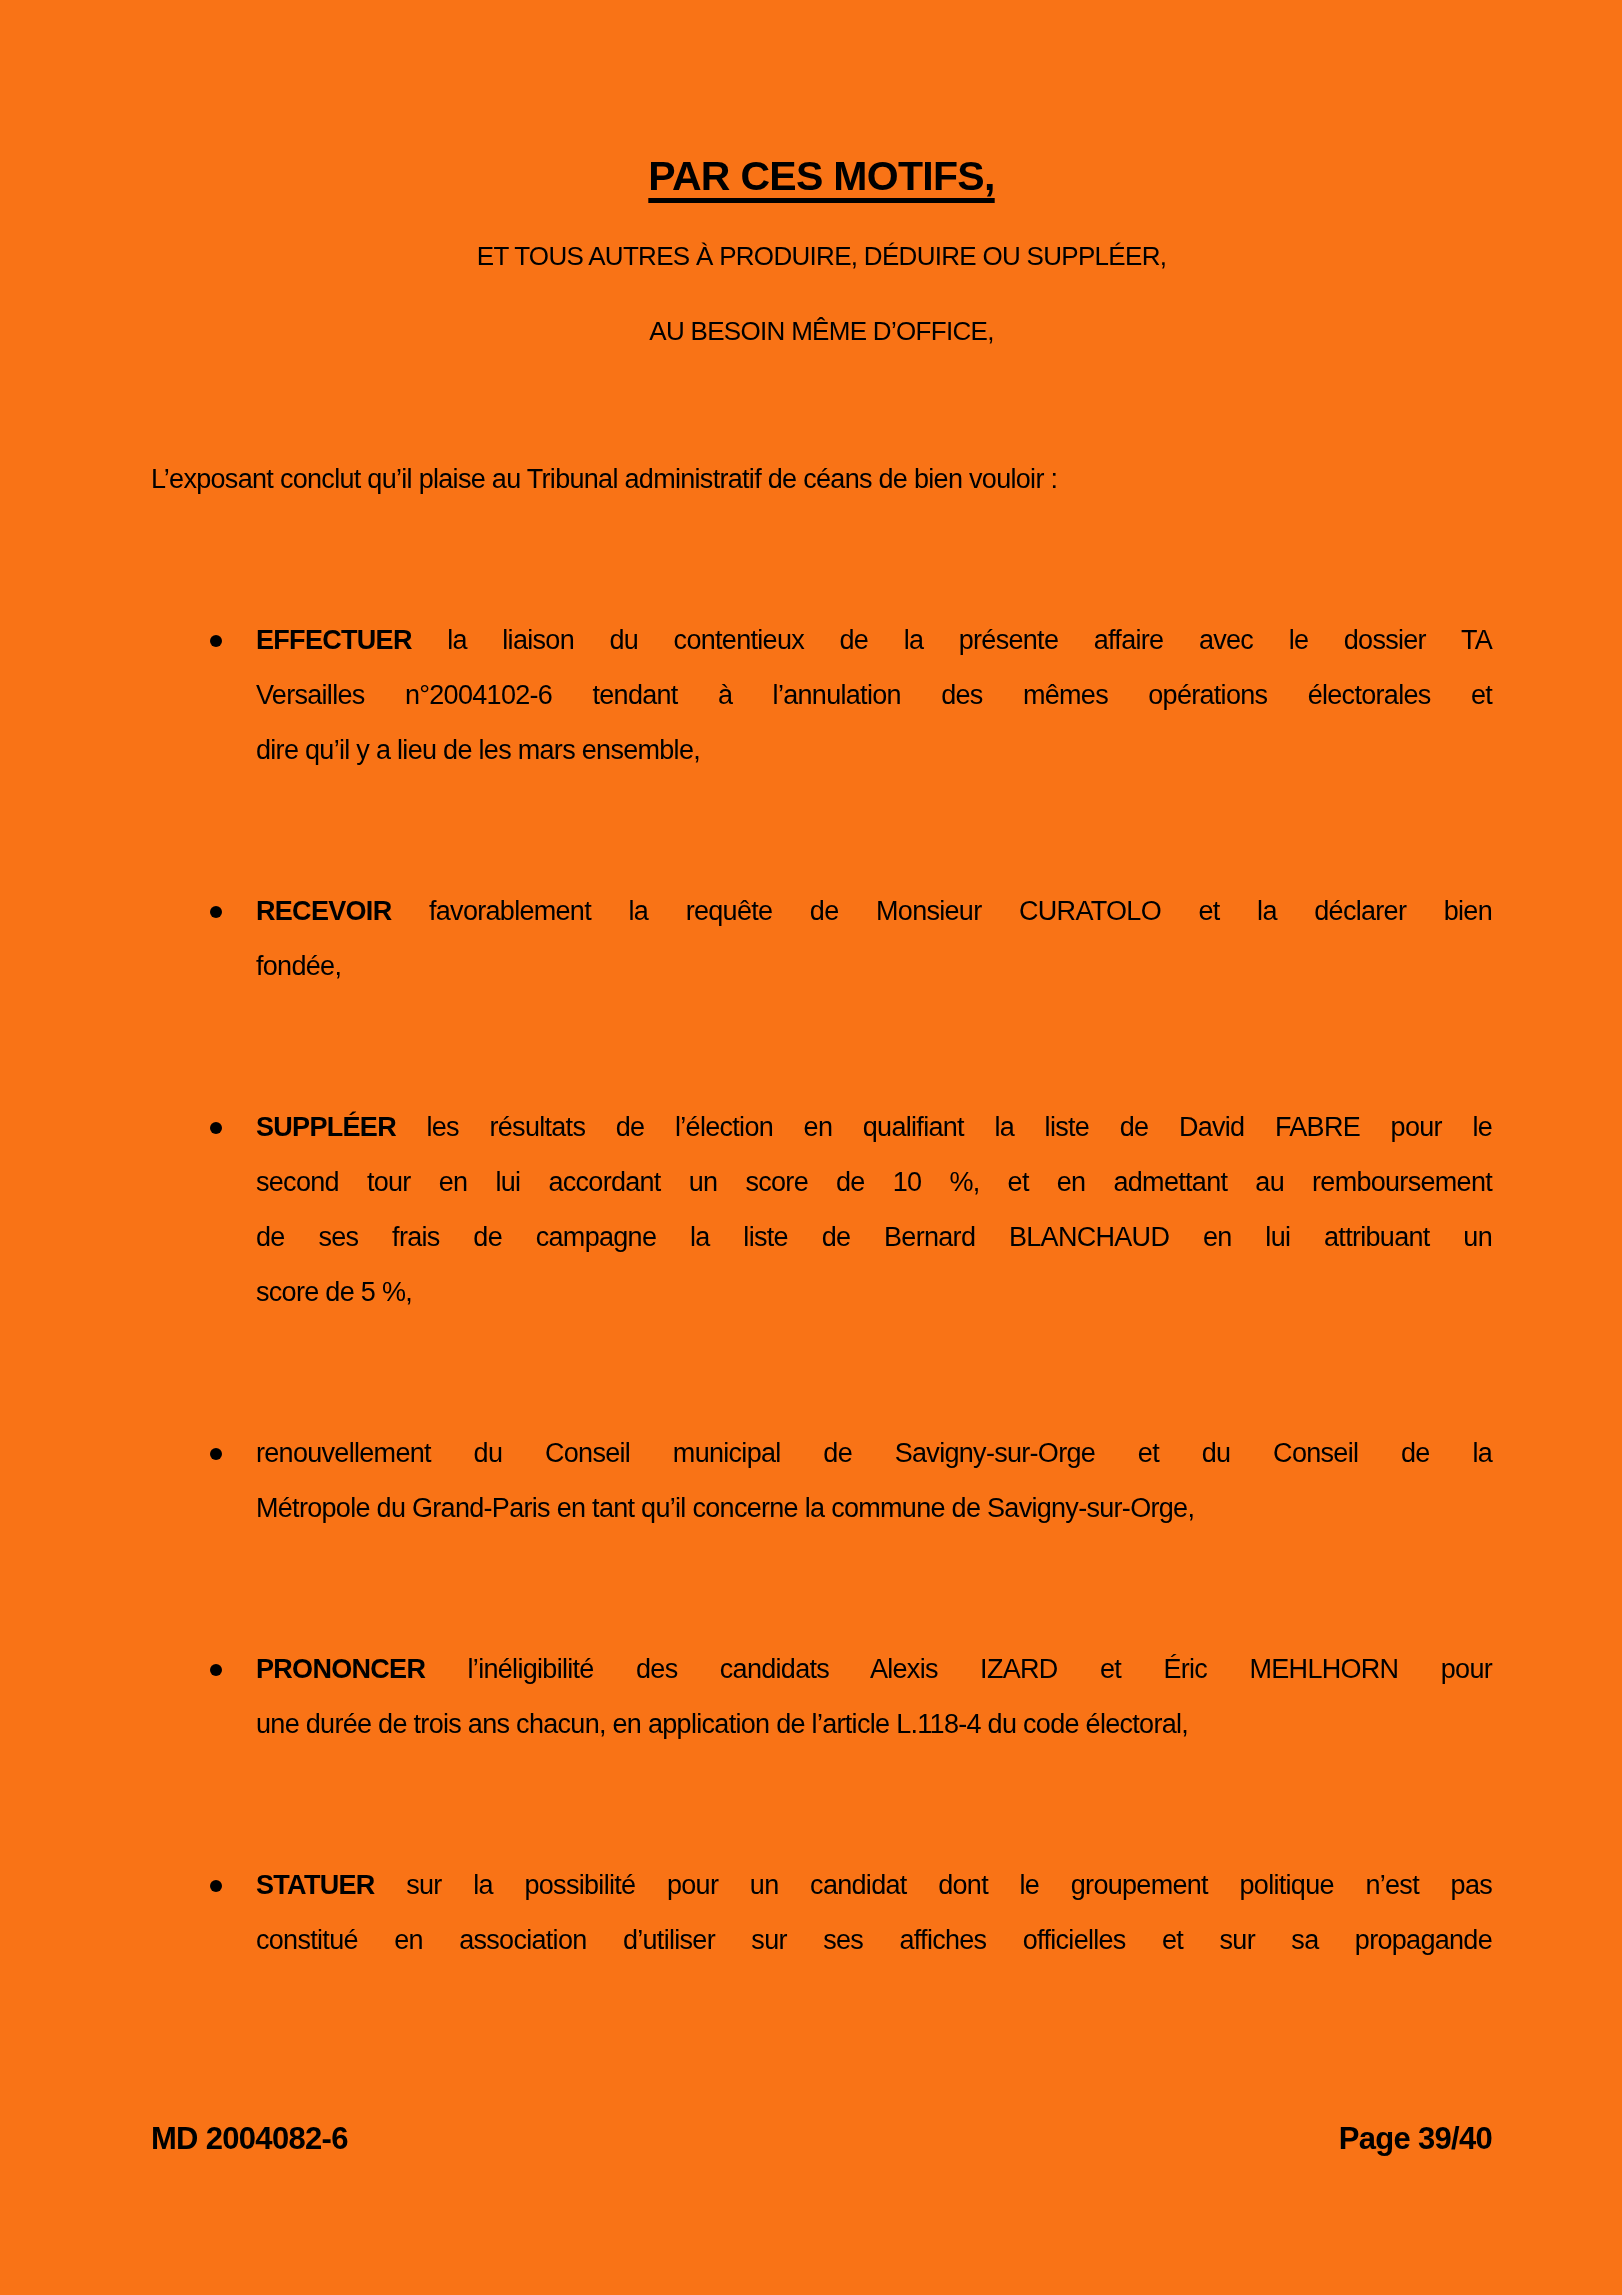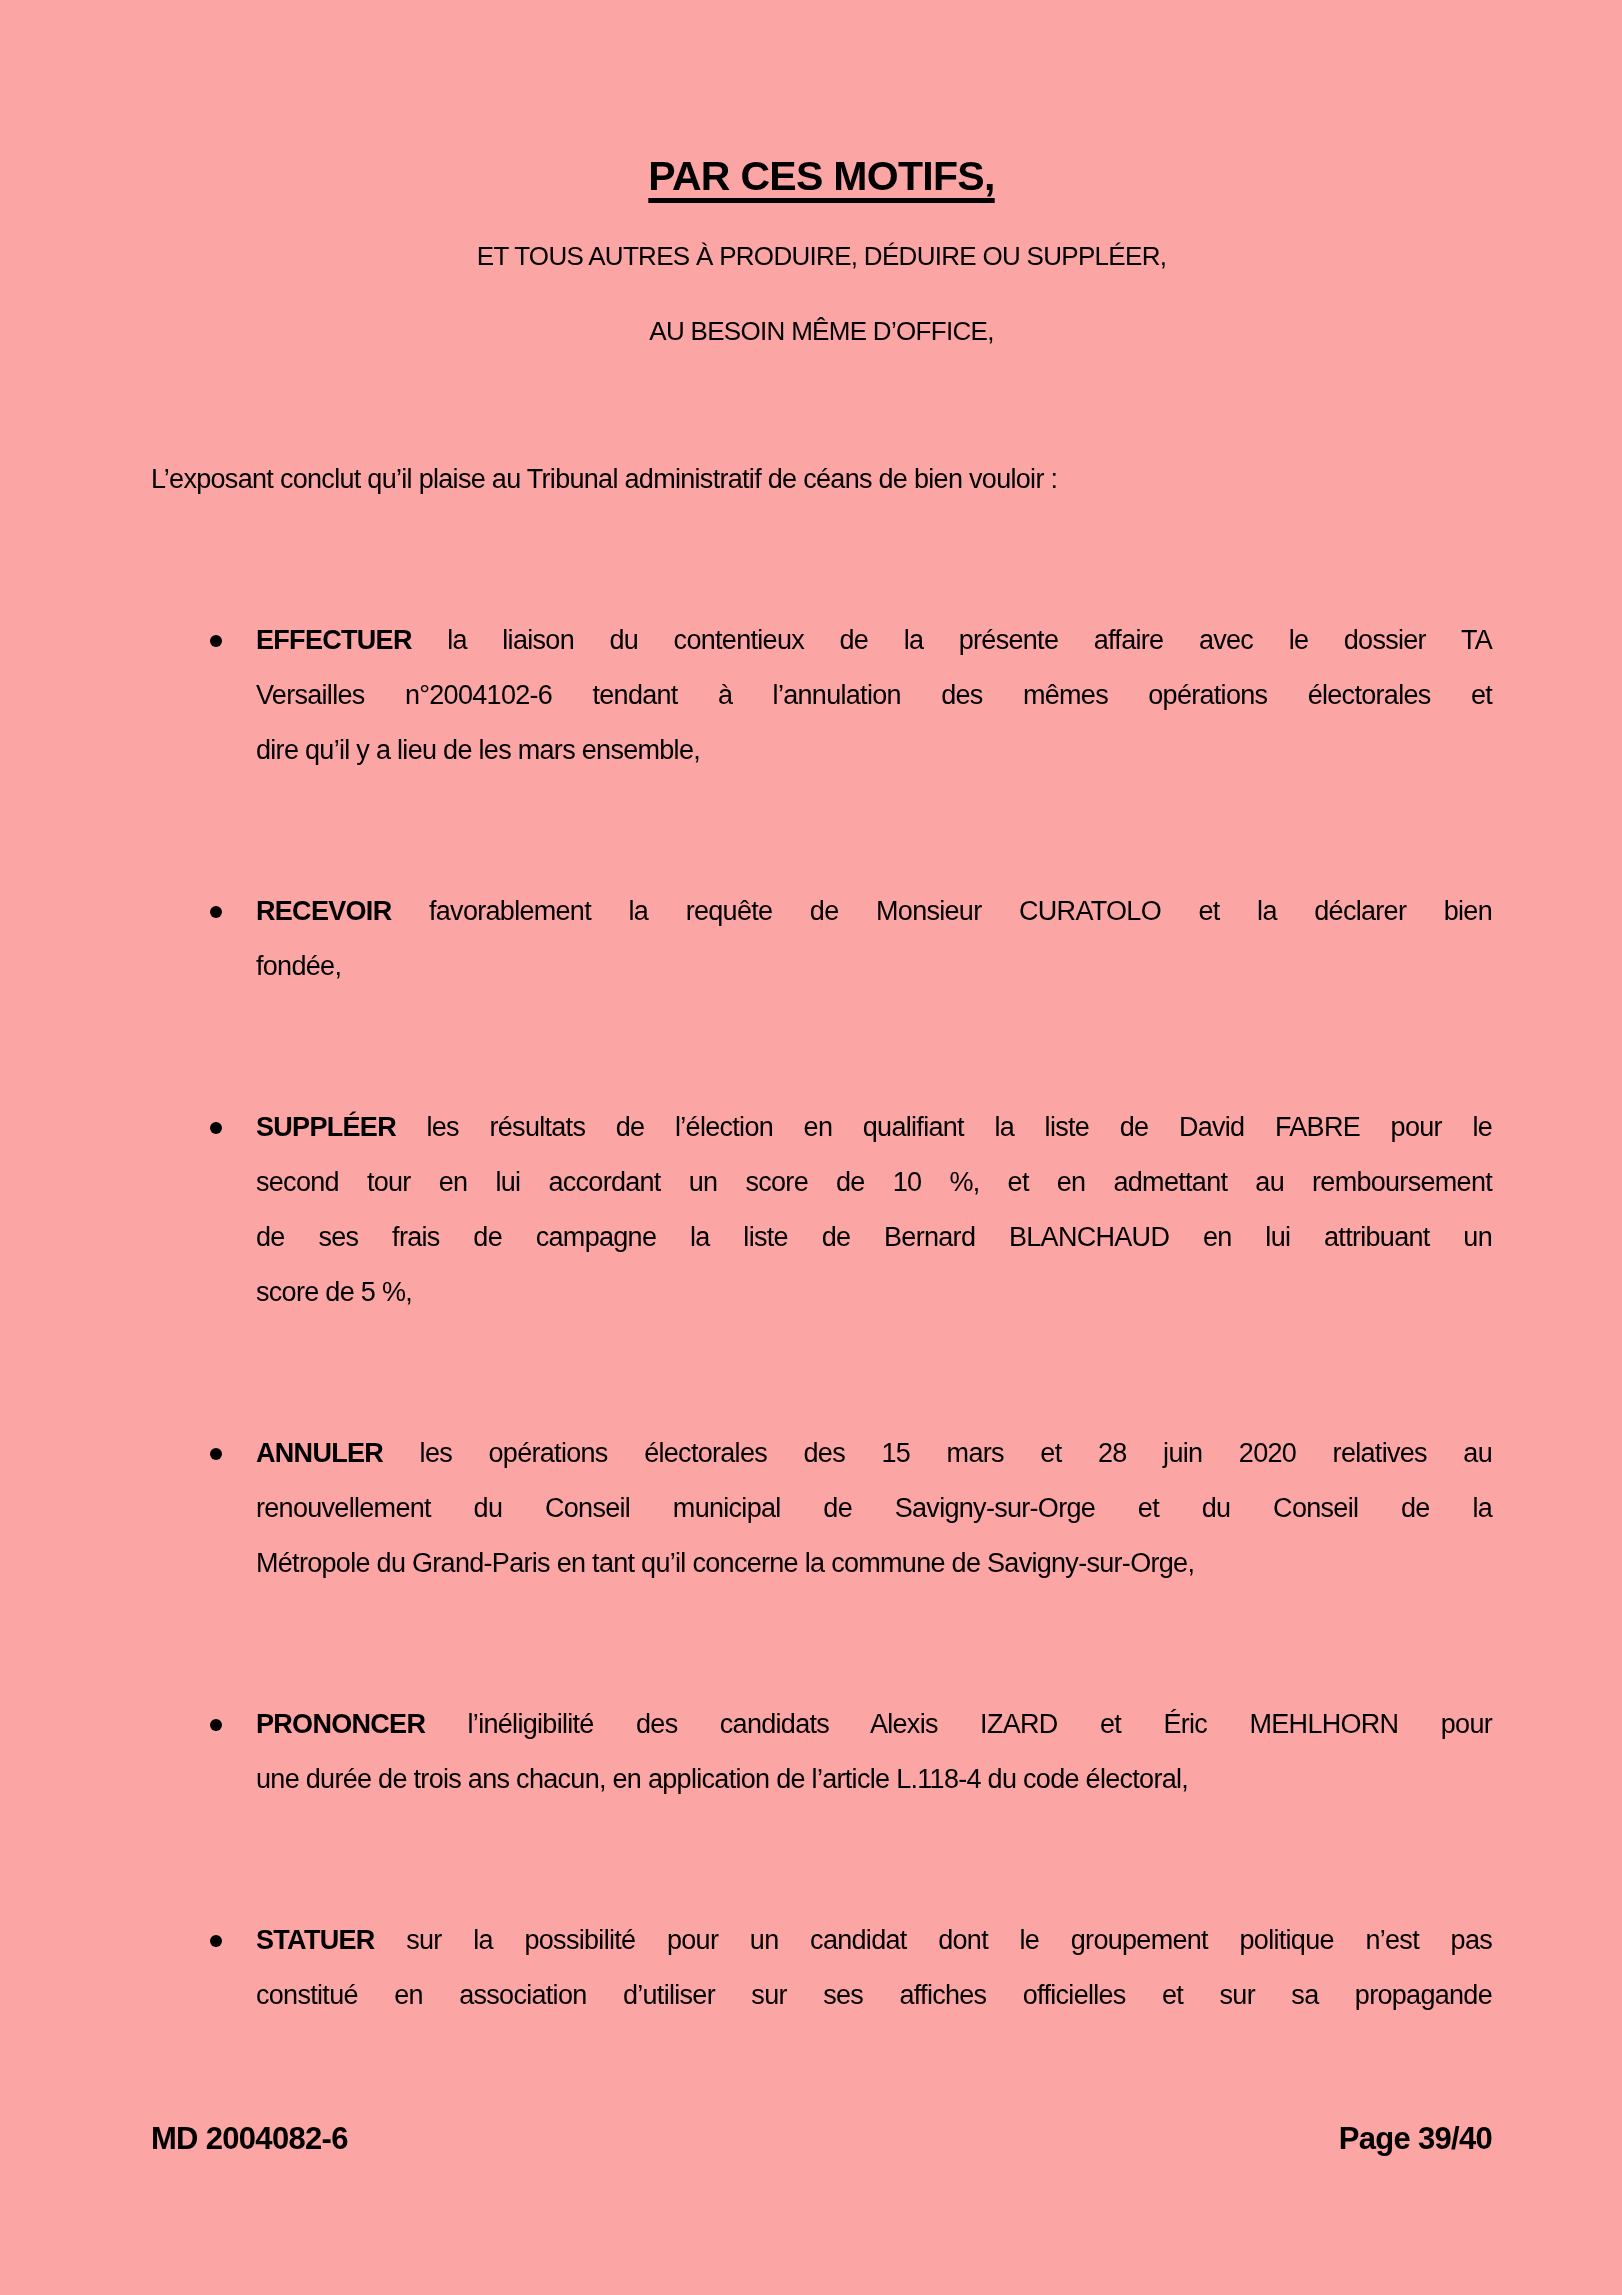--- a/index.html
+++ b/index.html
@@ -4,21 +4,21 @@
 <style>
   html, body {
     margin: 0;
     padding: 0;
     background: #ffffff;
   }
   .page {
     position: relative;
     width: 1622px;
     height: 2295px;
-    background: #fca5a5;
+    background: #f97316;
     color: #000000;
     font-family: "Liberation Sans", "DejaVu Sans", sans-serif;
     overflow: hidden;
   }
   .content {
     position: absolute;
     left: 151px;
     top: 149px;
     width: 1341px;
   }
@@ -124,21 +124,20 @@
       <div class="bullet">
         <span class="dot"></span>
         <div class="jline"><strong>SUPPLÉER</strong><span> les résultats de l’élection en qualifiant la liste de David FABRE pour le</span></div>
         <div class="jline">second tour en lui accordant un score de 10 %, et en admettant au remboursement</div>
         <div class="jline">de ses frais de campagne la liste de Bernard BLANCHAUD en lui attribuant un</div>
         <div class="jline last">score de 5 %,</div>
       </div>
 
       <div class="bullet">
         <span class="dot"></span>
-        <div class="jline"><strong>ANNULER</strong><span> les opérations électorales des 15 mars et 28 juin 2020 relatives au</span></div>
         <div class="jline">renouvellement du Conseil municipal de Savigny-sur-Orge et du Conseil de la</div>
         <div class="jline last">Métropole du Grand-Paris en tant qu’il concerne la commune de Savigny-sur-Orge,</div>
       </div>
 
       <div class="bullet">
         <span class="dot"></span>
         <div class="jline"><strong>PRONONCER</strong><span> l’inéligibilité des candidats Alexis IZARD et Éric MEHLHORN pour</span></div>
         <div class="jline last">une durée de trois ans chacun, en application de l’article L.118-4 du code électoral,</div>
       </div>
 

